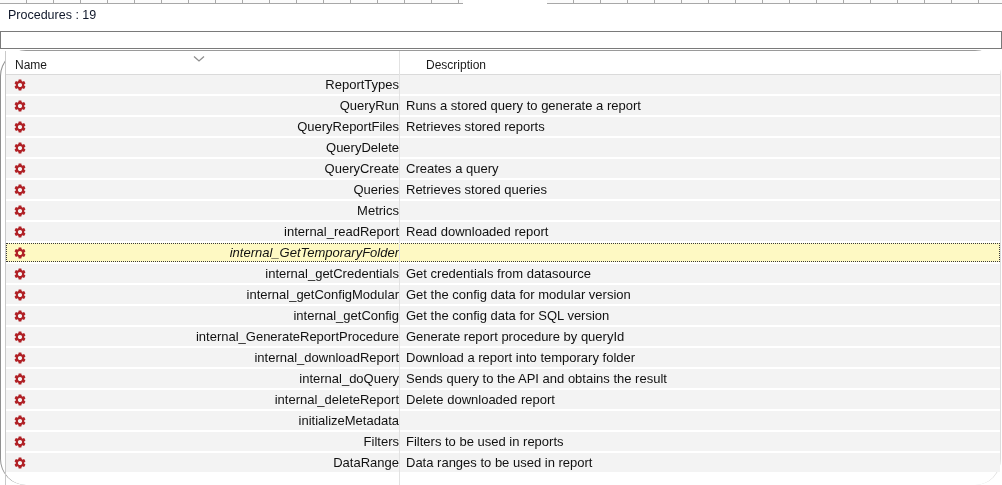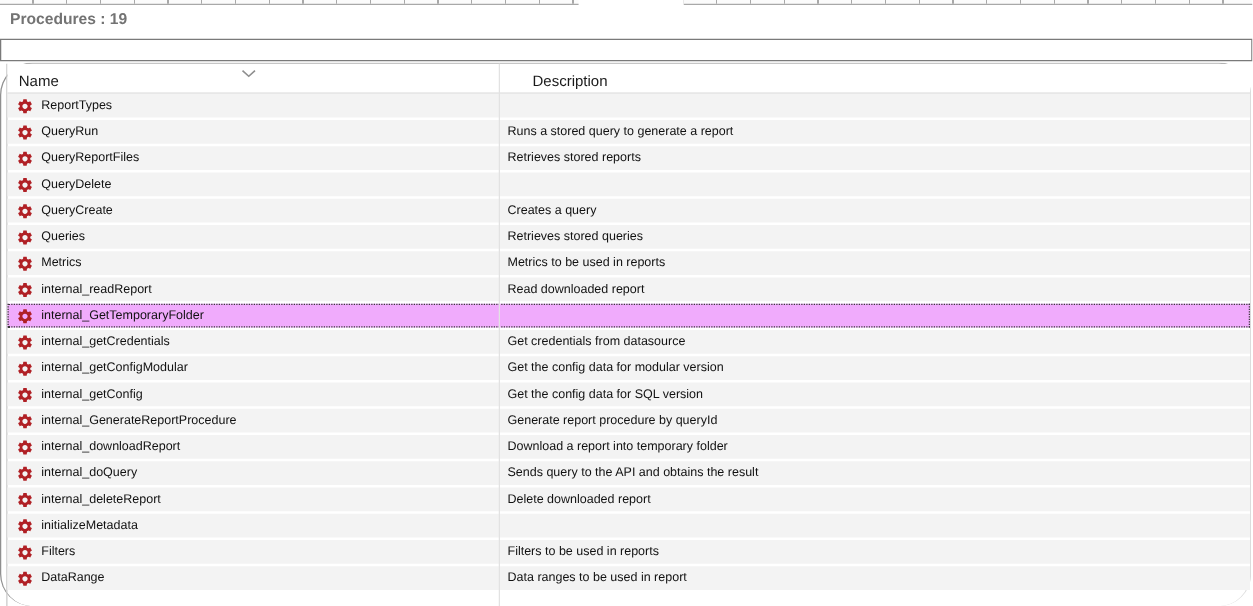--- a/index.html
+++ b/index.html
@@ -15,21 +15,21 @@
   .tick-seg {
     height:3px; border-bottom:1px solid #a8a8a8;
     background: repeating-linear-gradient(to right, #fbfbfb 0px, #fbfbfb 26px, #a8a8a8 26px, #a8a8a8 27px);
   }
   .seg-left  { width:463px; }
   .tick-gap  { width:84px; height:4px; background:#fff; }
   .seg-right { flex:1; }
 
   .title-row {
     position:absolute; top:8px; left:8px;
-    font-size:12.5px; font-weight:bold; color:#737373;
+    font-size:12.5px; font-weight:normal; color:#0f172a;
   }
 
   .filter-input {
     position:absolute; top:31px; left:0; width:1002px; height:18px;
     box-sizing:border-box; border:1px solid #7a7a7a; background:#fff;
     padding:1px 4px; font:12px "Liberation Sans", sans-serif; outline:none;
   }
 
   .table-wrap {
     position:absolute; top:50px; left:0; right:1px; bottom:0;
@@ -52,24 +52,24 @@
   .th-name { width:393px; padding:7px 0 0 9px; position:relative; }
   .th-desc { flex:1; padding:7px 0 0 7px;margin-left:20px; }
   .sort-icon { position:absolute; left:186px; top:1px; width:14px; height:8px; }
 
   .tbody { position:relative; }
   .row {
     display:flex; height:19px; margin-bottom:2px; background:#f3f3f3;
     line-height:19px; cursor:default;
   }
   .row.selected {
-    background:#f0abfc;
-    outline:1px dotted #3a3a3a; outline-offset:-1px;
-  }
-  .cell { box-sizing:border-box; font-size:10px; color:#111; white-space:nowrap; overflow:hidden; }
+    background:#fef9c3;
+    outline:1px dotted #3a3a3a; outline-offset:-1px;font-style:italic;
+  }
+  .cell { box-sizing:border-box; font-size:13px; color:#111; white-space:nowrap; overflow:hidden;justify-content:space-between; }
   .cell-name { width:393px; display:flex; align-items:center; padding-left:7px; }
   .gear { width:14px; height:14px; display:inline-block; margin-right:6px; flex:0 0 auto; }
   .gear svg { width:14px; height:14px; display:block; }
   .gear svg path { fill:#b02025; }
   .cell-desc { flex:1; padding-left:7px; display:flex; align-items:center; }
 </style>
 </head>
 <body>
 
 <div class="app">
@@ -175,21 +175,20 @@
 
   <div class="row">
     <div class="cell cell-name">
       <span class="gear">
         <svg viewBox="0 0 24 24">
           <path d="M19.14,12.94c0.04-0.3,0.06-0.61,0.06-0.94c0-0.32-0.02-0.64-0.07-0.94l2.03-1.58c0.18-0.14,0.23-0.41,0.12-0.61 l-1.92-3.32c-0.12-0.22-0.37-0.29-0.59-0.22l-2.39,0.96c-0.5-0.38-1.03-0.7-1.62-0.94L14.4,2.81c-0.04-0.24-0.24-0.41-0.48-0.41 h-3.84c-0.24,0-0.43,0.17-0.47,0.41L9.25,5.35C8.66,5.59,8.12,5.92,7.63,6.29L5.24,5.33c-0.22-0.08-0.47,0-0.59,0.22L2.74,8.87 C2.62,9.08,2.66,9.34,2.86,9.48l2.03,1.58C4.84,11.36,4.8,11.69,4.8,12s0.02,0.64,0.07,0.94l-2.03,1.58 c-0.18,0.14-0.23,0.41-0.12,0.61l1.92,3.32c0.12,0.22,0.37,0.29,0.59,0.22l2.39-0.96c0.5,0.38,1.03,0.7,1.62,0.94l0.36,2.54 c0.05,0.24,0.24,0.41,0.48,0.41h3.84c0.24,0,0.44-0.17,0.47-0.41l0.36-2.54c0.59-0.24,1.13-0.56,1.62-0.94l2.39,0.96 c0.22,0.08,0.47,0,0.59-0.22l1.92-3.32c0.12-0.22,0.07-0.47-0.12-0.61L19.14,12.94z M12,15.6c-1.98,0-3.6-1.62-3.6-3.6 s1.62-3.6,3.6-3.6s3.6,1.62,3.6,3.6S13.98,15.6,12,15.6z"></path>
         </svg>
       </span>
       <span class="nm">Metrics</span>
     </div>
-    <div class="cell cell-desc">Metrics to be used in reports</div>
   </div>
 
   <div class="row">
     <div class="cell cell-name">
       <span class="gear">
         <svg viewBox="0 0 24 24">
           <path d="M19.14,12.94c0.04-0.3,0.06-0.61,0.06-0.94c0-0.32-0.02-0.64-0.07-0.94l2.03-1.58c0.18-0.14,0.23-0.41,0.12-0.61 l-1.92-3.32c-0.12-0.22-0.37-0.29-0.59-0.22l-2.39,0.96c-0.5-0.38-1.03-0.7-1.62-0.94L14.4,2.81c-0.04-0.24-0.24-0.41-0.48-0.41 h-3.84c-0.24,0-0.43,0.17-0.47,0.41L9.25,5.35C8.66,5.59,8.12,5.92,7.63,6.29L5.24,5.33c-0.22-0.08-0.47,0-0.59,0.22L2.74,8.87 C2.62,9.08,2.66,9.34,2.86,9.48l2.03,1.58C4.84,11.36,4.8,11.69,4.8,12s0.02,0.64,0.07,0.94l-2.03,1.58 c-0.18,0.14-0.23,0.41-0.12,0.61l1.92,3.32c0.12,0.22,0.37,0.29,0.59,0.22l2.39-0.96c0.5,0.38,1.03,0.7,1.62,0.94l0.36,2.54 c0.05,0.24,0.24,0.41,0.48,0.41h3.84c0.24,0,0.44-0.17,0.47-0.41l0.36-2.54c0.59-0.24,1.13-0.56,1.62-0.94l2.39,0.96 c0.22,0.08,0.47,0,0.59-0.22l1.92-3.32c0.12-0.22,0.07-0.47-0.12-0.61L19.14,12.94z M12,15.6c-1.98,0-3.6-1.62-3.6-3.6 s1.62-3.6,3.6-3.6s3.6,1.62,3.6,3.6S13.98,15.6,12,15.6z"></path>
         </svg>
       </span>
       <span class="nm">internal_readReport</span>

